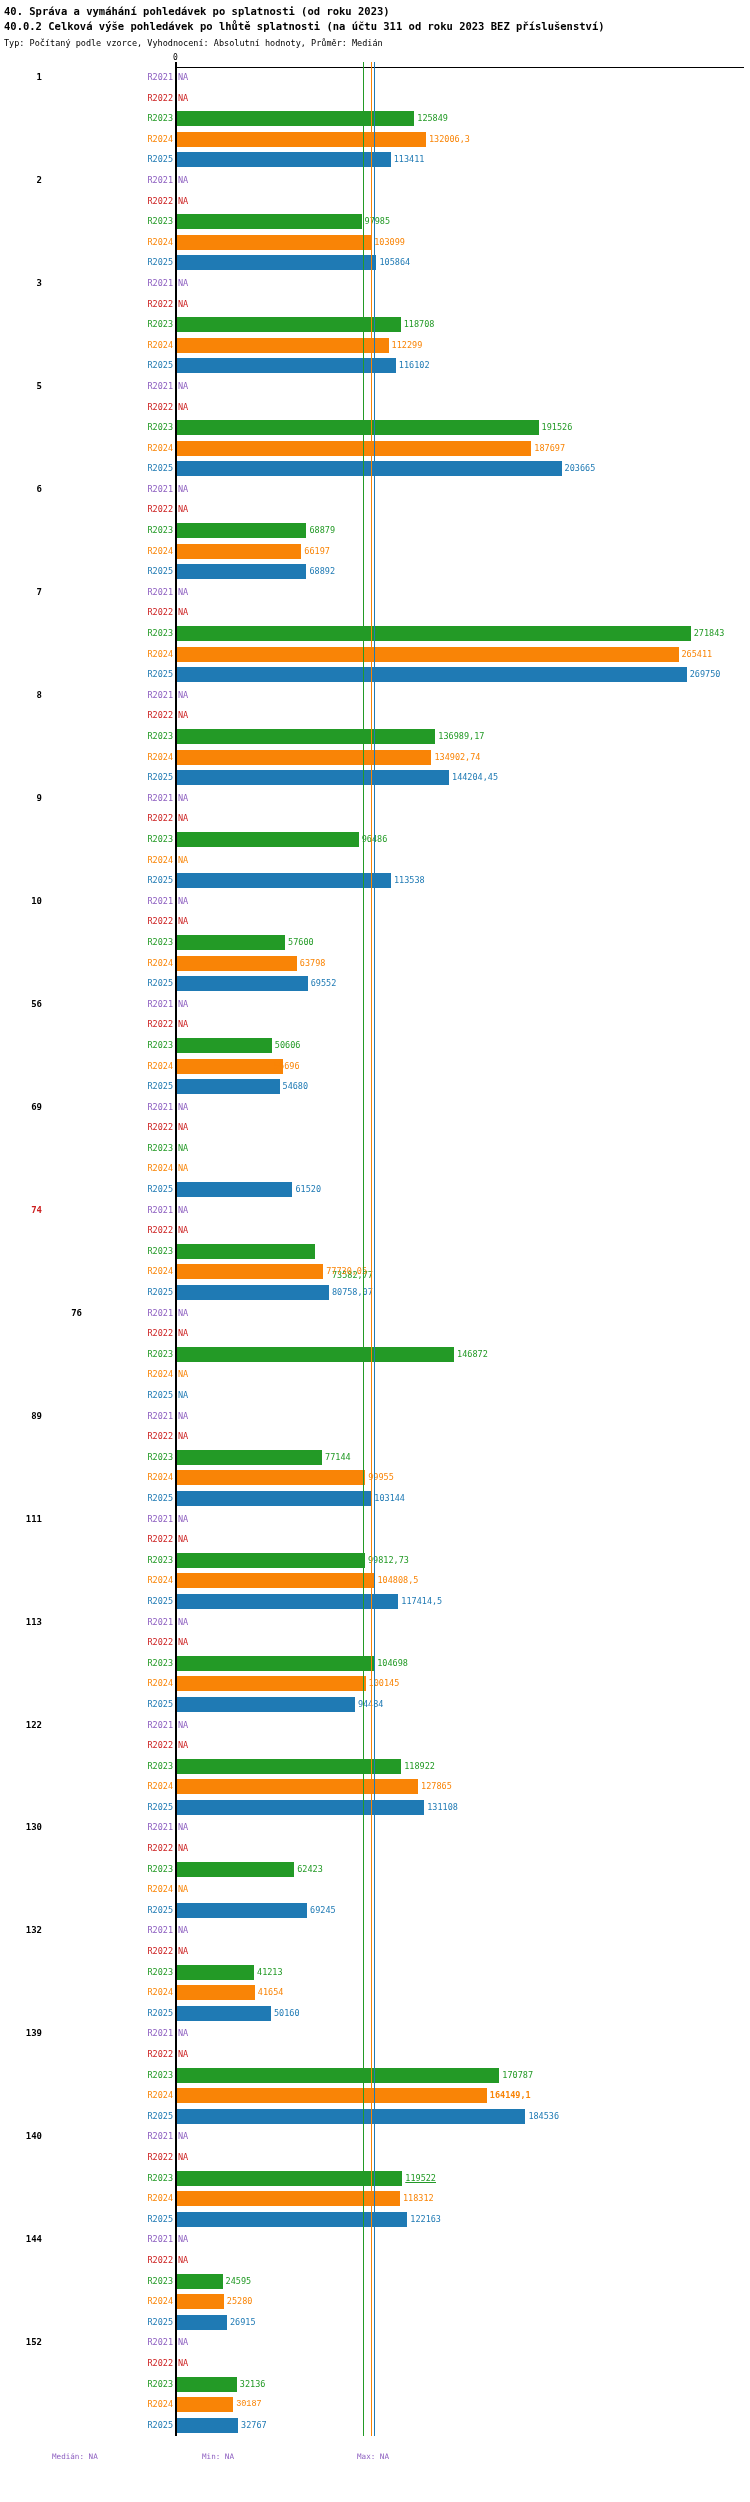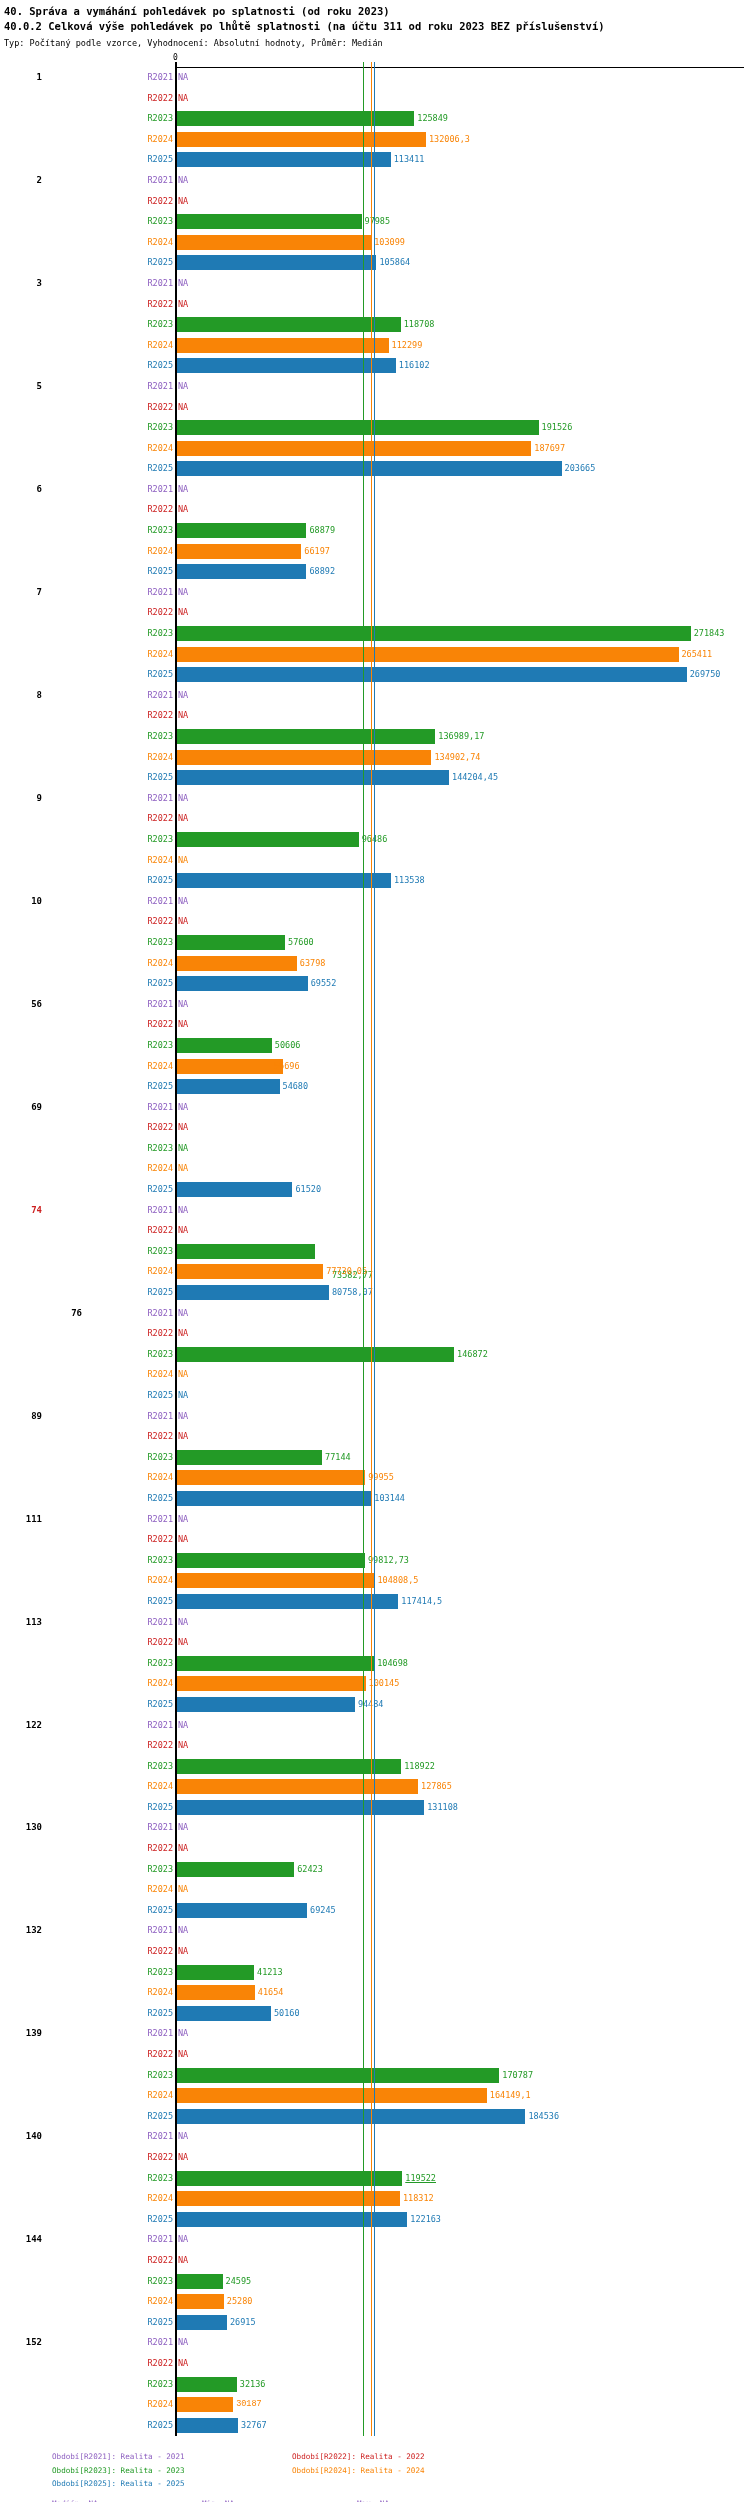--- a/index.html
+++ b/index.html
@@ -840,21 +840,21 @@
             <div class="row-inner">
               <div class="row-label" style="color: rgb(35, 154, 38); top: 4px;">R2023</div>
               <div class="bar" style="width: 323.357px; background: rgb(35, 154, 38);"></div>
               <div class="bar-value" style="color: rgb(35, 154, 38); left: 323.357px;">170787</div>
             </div>
           </div>
           <div class="row">
             <div class="row-inner">
               <div class="row-label" style="color: rgb(249, 132, 6); top: 4px;">R2024</div>
               <div class="bar" style="width: 310.789px; background: rgb(249, 132, 6);"></div>
-              <div class="bar-value" style="color: rgb(249, 132, 6); left: 310.789px;">164149,1</div>
+              <div class="bar-value" style="color: rgb(249, 132, 6); left: 310.789px; font-weight: bold;">164149,1</div>
             </div>
           </div>
           <div class="row">
             <div class="row-inner">
               <div class="row-label" style="color: rgb(31, 122, 180); top: 4px;">R2025</div>
               <div class="bar" style="width: 349.388px; background: rgb(31, 122, 180);"></div>
               <div class="bar-value" style="color: rgb(31, 122, 180); left: 349.388px;">184536</div>
             </div>
           </div>
         </div>
@@ -970,28 +970,20 @@
     <div id="overlays">
         <div class="axis-line" style="left: 176px; width: 568px; top: 13px;"></div>
         <div class="zero-axis" style="left: 175px; top: 8px; height: 2374px;"></div>
         <div class="refline" style="left: 363.249px; top: 8px; height: 2374px; background: rgb(35, 154, 38);"></div>
         <div class="refline" style="left: 371.201px; top: 8px; height: 2374px; background: rgb(249, 132, 6);"></div>
         <div class="refline" style="left: 373.861px; top: 8px; height: 2374px; background: rgb(31, 122, 180);"></div>
       </div>
   </div>
 
   <div class="legend">
-    <div class="legend-grid" id="legendPeriods">
-        <div class="lg-cell" style="color: rgb(141, 95, 192);">Období[R2021]: Realita - 2021</div>
-        <div class="lg-cell" style="color: rgb(204, 31, 31);">Období[R2022]: Realita - 2022</div>
-        <div class="lg-cell" style="color: rgb(35, 154, 38);">Období[R2023]: Realita - 2023</div>
-        <div class="lg-cell" style="color: rgb(249, 132, 6);">Období[R2024]: Realita - 2024</div>
-        <div class="lg-cell" style="color: rgb(31, 122, 180);">Období[R2025]: Realita - 2025</div>
-        <div></div>
-      </div>
     <div class="legend-stats" id="legendStats">
         <div class="lg-cell" style="color: rgb(141, 95, 192);">Medián: NA</div>
         <div class="lg-cell" style="color: rgb(141, 95, 192);">Min: NA</div>
         <div class="lg-cell" style="color: rgb(141, 95, 192);">Max: NA</div>
       </div>
   </div>
 
 </div>
 
 </body></html>

